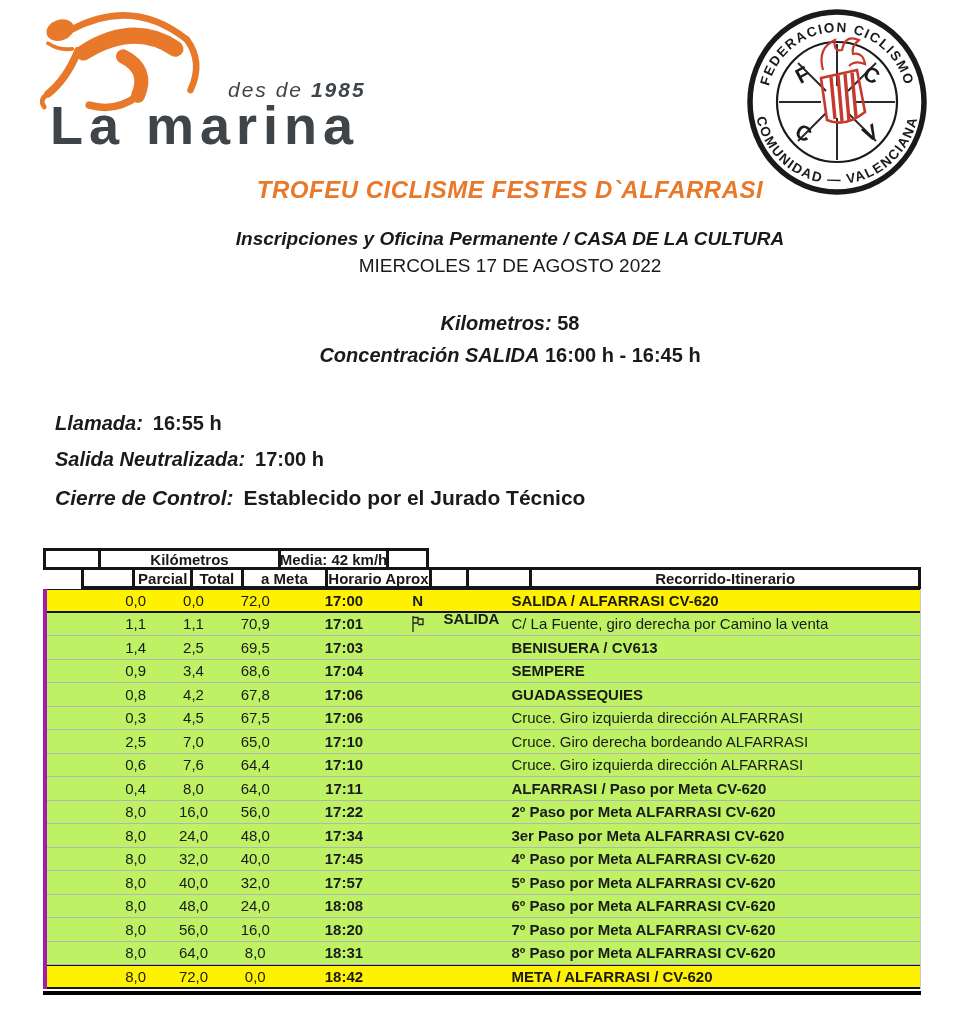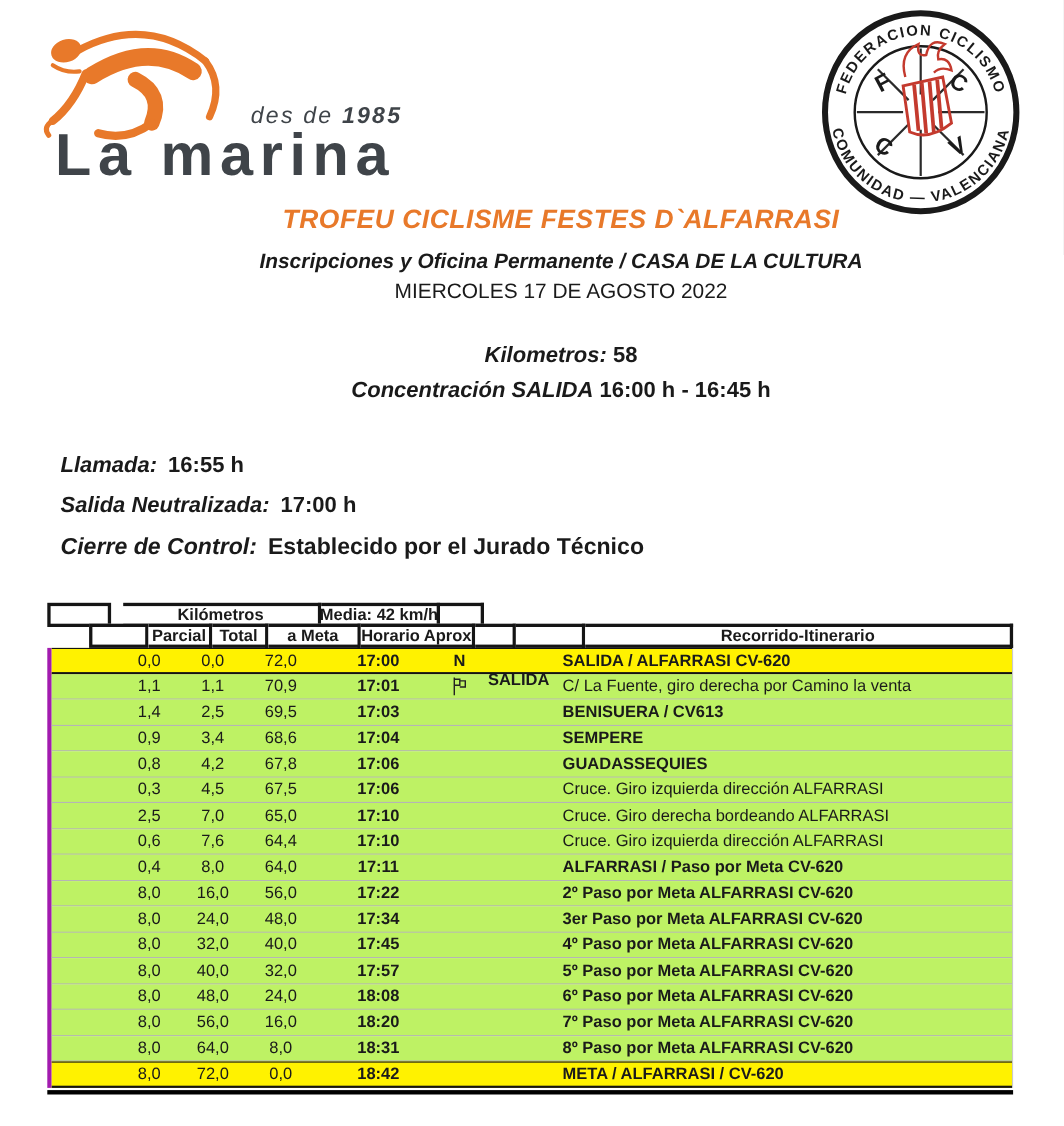--- a/index.html
+++ b/index.html
@@ -4,56 +4,56 @@
 <style>
   :root{
     --accent:#e8792a; --gray:#3f4449; --yellow:#fff200;
     --red:#c43a2e; --ink:#1a1a1a;
   }
   html,body{margin:0;padding:0;background:#e9e9e9;}
   .page{position:relative;width:967px;height:1024px;background:#ffffff;margin:0 auto;
         font-family:"Liberation Sans",sans-serif;color:var(--ink);overflow:hidden;}
 
   
-  .logo{position:absolute;left:28px;top:18px;width:420px;height:175px;text-align:center;}
+  .logo{position:absolute;left:28px;top:2px;width:420px;height:175px;text-align:center;}
   .cyclist{position:absolute;left:0;top:0;}
   .tagline{position:absolute;left:200px;top:76px;font-style:italic;font-size:21px;
            color:var(--gray);letter-spacing:2px;white-space:nowrap;}
   .tagline b{font-style:italic;}
   .brand{position:absolute;left:22px;top:92px;font-size:54px;font-weight:bold;
          color:var(--gray);letter-spacing:6px;white-space:nowrap;}
 
   
   .stamp{position:absolute;left:745px;top:8px;}
   .stamp text{font-family:"Liberation Sans",sans-serif;font-weight:bold;}
   .stamp .arc-text{font-size:13.5px;letter-spacing:1.5px;}
   .stamp .big-letter{font-size:21px;}
 
   
   .cwrap{position:absolute;left:60px;width:900px;text-align:center;}
-  .title{top:186px;font-size:24px;font-weight:bold;font-style:italic;color:var(--accent);letter-spacing:.5px;}
+  .title{top:176px;font-size:24px;font-weight:bold;font-style:italic;color:var(--accent);letter-spacing:.5px;}
   .subtitle{top:228px;font-size:19px;font-weight:bold;font-style:italic;}
   .dateline{top:255px;font-size:19px;}
 
   .kline{top:312px;font-size:20px;font-weight:bold;}
   .cline{top:344px;font-size:20px;font-weight:bold;}
   .ital{font-style:italic;}
 
   .sched{position:absolute;left:55px;font-size:20px;font-weight:bold;white-space:nowrap;}
   .sched .lbl{font-style:italic;margin-right:10px;}
   .s1{top:412px;} .s2{top:448px;} .s3{top:486px;font-size:21px;}
 
   
   .rtable{position:absolute;left:43px;top:548px;width:878px;font-size:15px;}
   .hrow{display:flex;}
   .hrow2{margin-top:-3px;padding-left:38px;}
   .hcell{box-sizing:border-box;height:22px;border:3px solid #151515;background:#fff;
          font-weight:bold;display:flex;align-items:center;justify-content:center;white-space:nowrap;}
   .hcell+.hcell{border-left:none;}
-  .w58{width:58px;} .w186{width:180px;margin-left:11px;} .w108{width:108px;} .w40{width:40px;}
+  .w58{width:58px;} .w186{width:180px;} .w108{width:108px;} .w40{width:40px;}
   .w62{width:62px;} .w54{width:54px;} .w70{width:91px;} .w68{width:68px;} .w418{width:418px;}
 
   .tbody{border-left:4px solid #a21caf;border-right:1px solid #c9c9c9;}
   .drow{display:flex;align-items:center;height:23.5px;box-sizing:border-box;
         border-bottom:1px solid #b5b5b5;background:#bef264;}
   .drow.hl{background:var(--yellow);border-top:1px solid #141414;border-bottom:2px solid #141414;}
   .cell{box-sizing:border-box;text-align:center;white-space:nowrap;overflow:visible;}
   .c-blank{width:58px;} .c-parcial{width:62px;} .c-total{width:54px;} .c-ameta{width:70px;}
   .c-hor{width:108px;font-weight:bold;}
   .c-mark{width:40px;font-weight:bold;display:flex;align-items:center;justify-content:center;}

